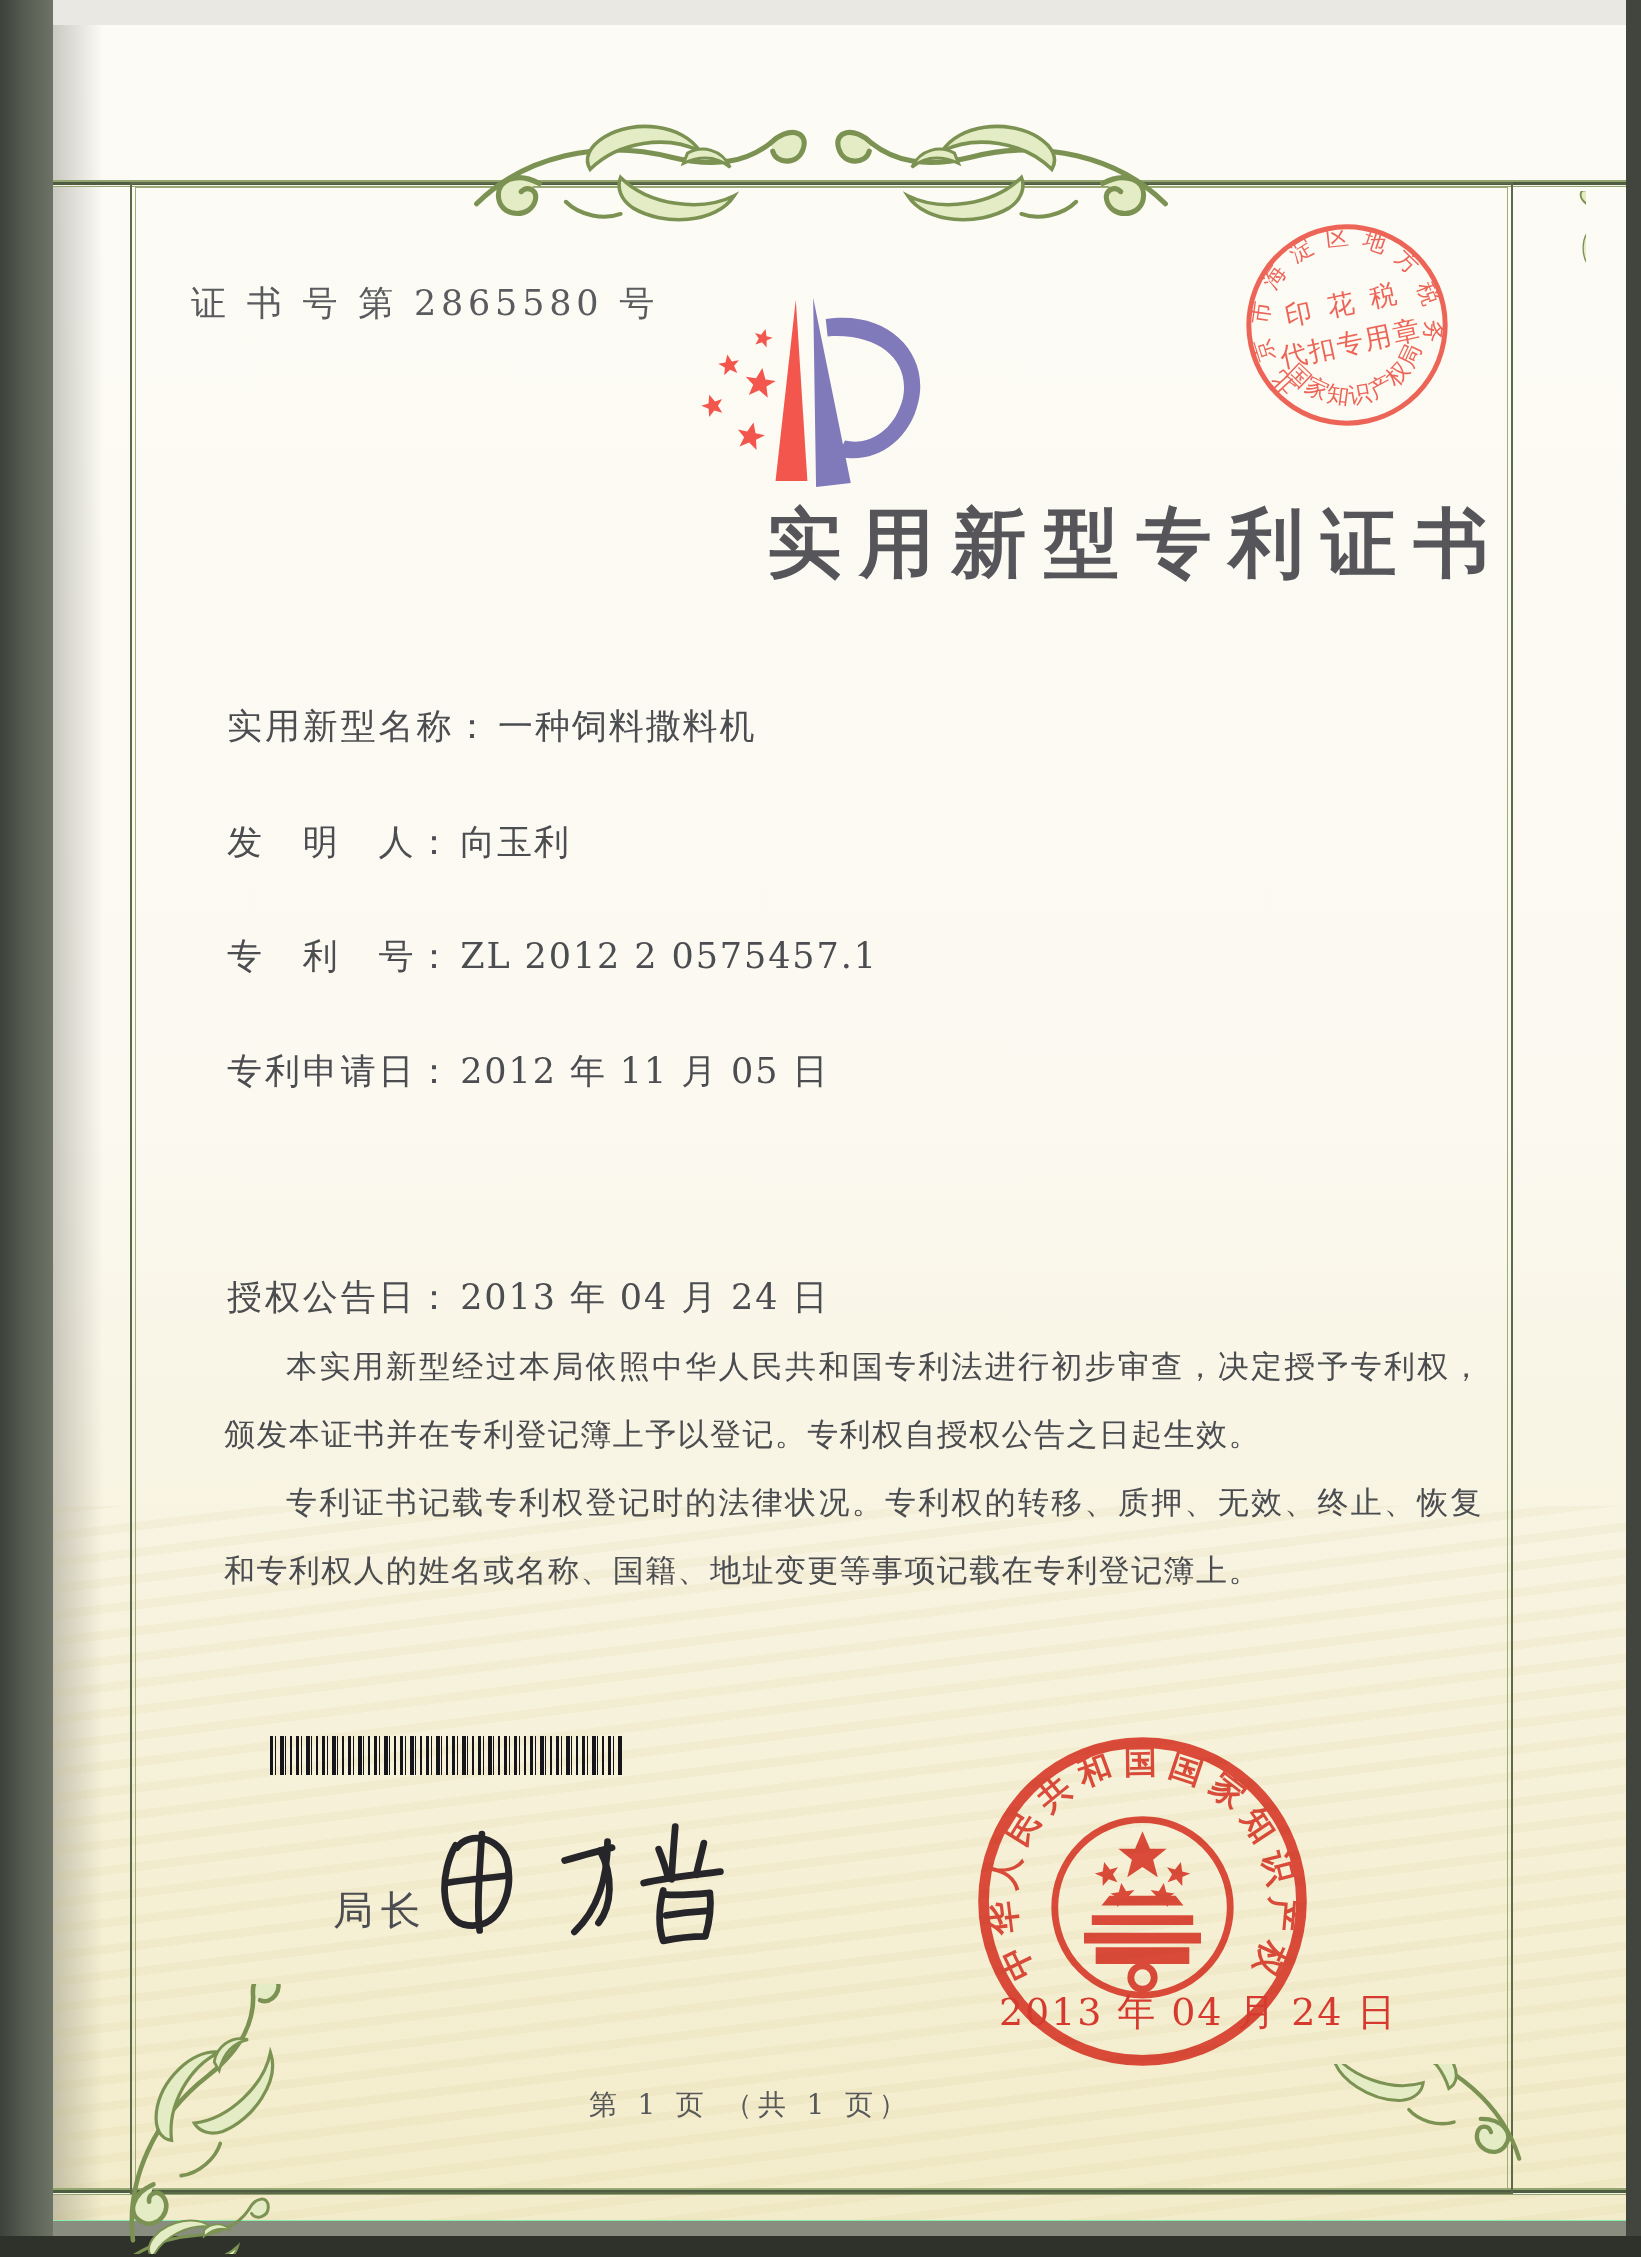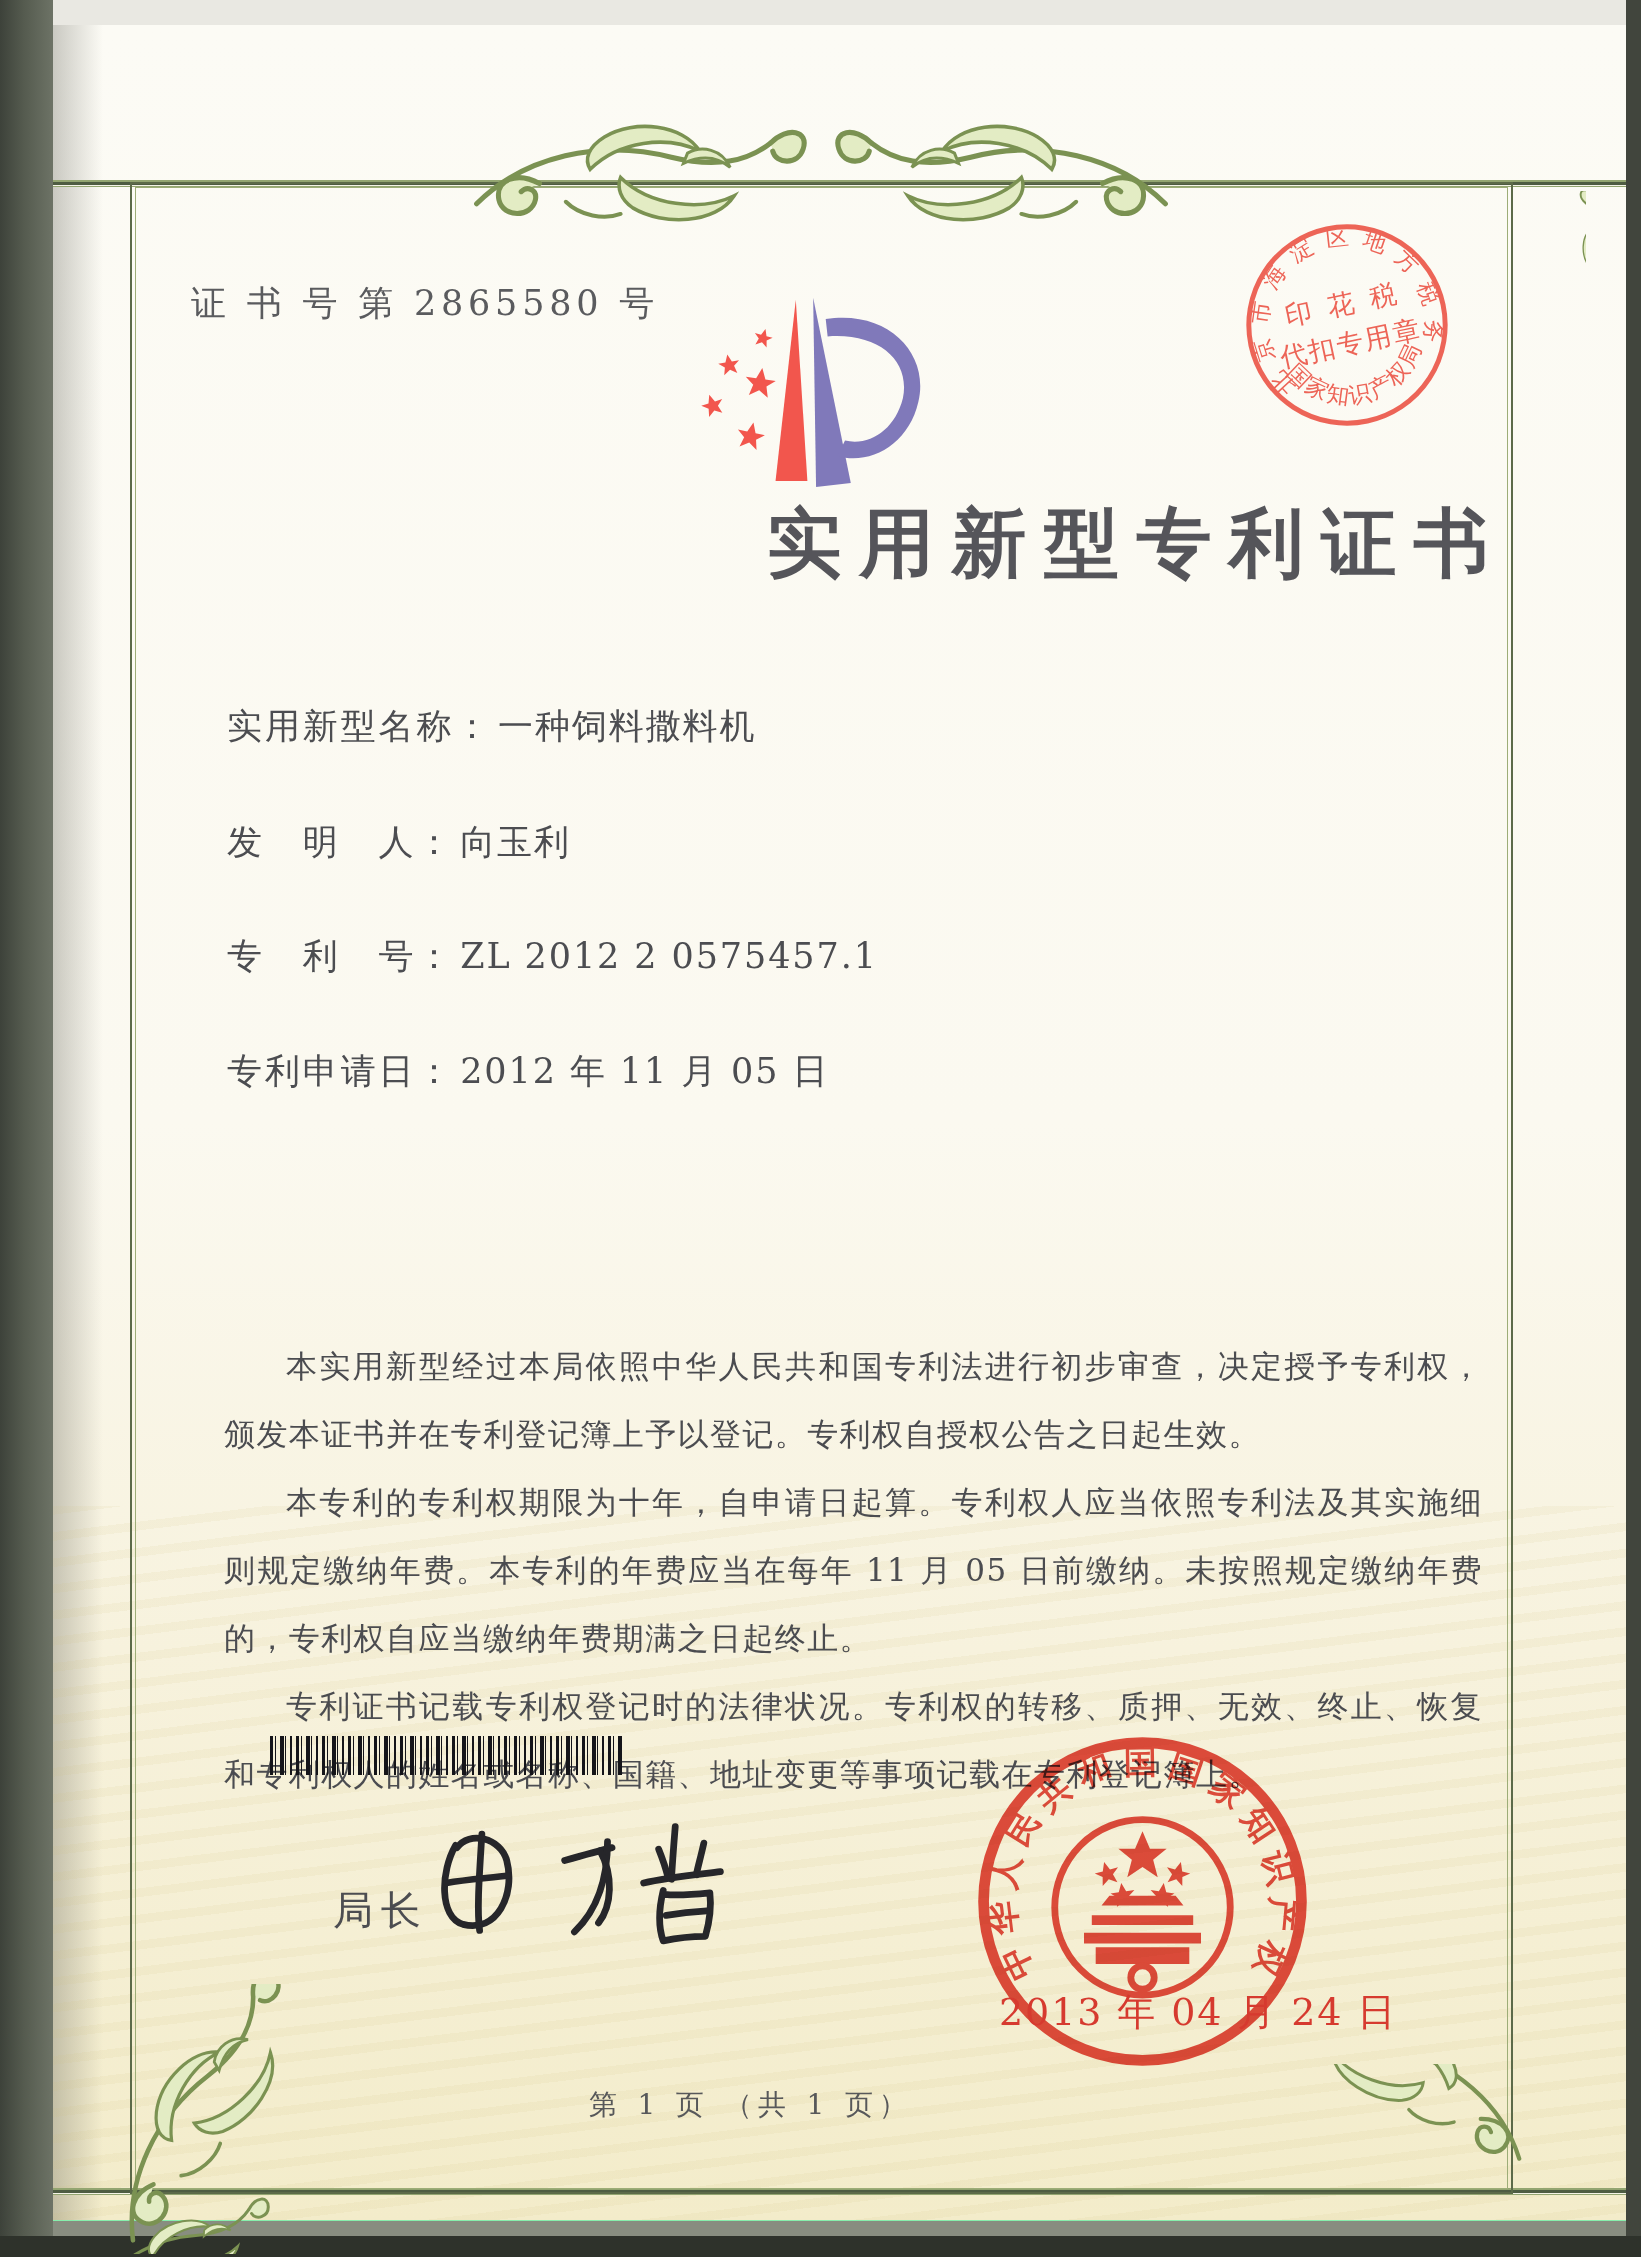--- a/index.html
+++ b/index.html
@@ -136,24 +136,26 @@
   </div>
   <div class="field" style="top:819px">
     <span>发　明　人：</span><span class="fvalue">向玉利</span>
   </div>
   <div class="field" style="top:933px">
     <span>专　利　号：</span><span class="fvalue">ZL 2012 2 0575457.1</span>
   </div>
   <div class="field" style="top:1048px">
     <span>专利申请日：</span><span class="fvalue">2012 年 11 月 05 日</span>
   </div>
+  <div class="field" style="top:1274px">
+    <span>授权公告日：</span><span class="fvalue">2013 年 04 月 24 日</span>
+  </div>
 
   <div class="paras">
     <p>本实用新型经过本局依照中华人民共和国专利法进行初步审查，决定授予专利权，颁发本证书并在专利登记簿上予以登记。专利权自授权公告之日起生效。</p>
-    <p>本专利的专利权期限为十年，自申请日起算。专利权人应当依照专利法及其实施细则规定缴纳年费。本专利的年费应当在每年 11 月 05 日前缴纳。未按照规定缴纳年费的，专利权自应当缴纳年费期满之日起终止。</p>
     <p>专利证书记载专利权登记时的法律状况。专利权的转移、质押、无效、终止、恢复和专利权人的姓名或名称、国籍、地址变更等事项记载在专利登记簿上。</p>
   </div>
 
   <div class="barcode"></div>
 
   <div class="director">局长</div>
   <svg class="sig-svg" width="377" height="158" viewBox="0 0 500 210">
     <g fill="none" stroke="#26262a" stroke-width="9" stroke-linecap="round" stroke-linejoin="round">
       <path d="M60,55 C40,90 38,150 70,160 C115,172 140,120 128,75 C120,45 78,35 62,58"></path>
       <path d="M95,40 C92,90 88,140 92,168"></path>

